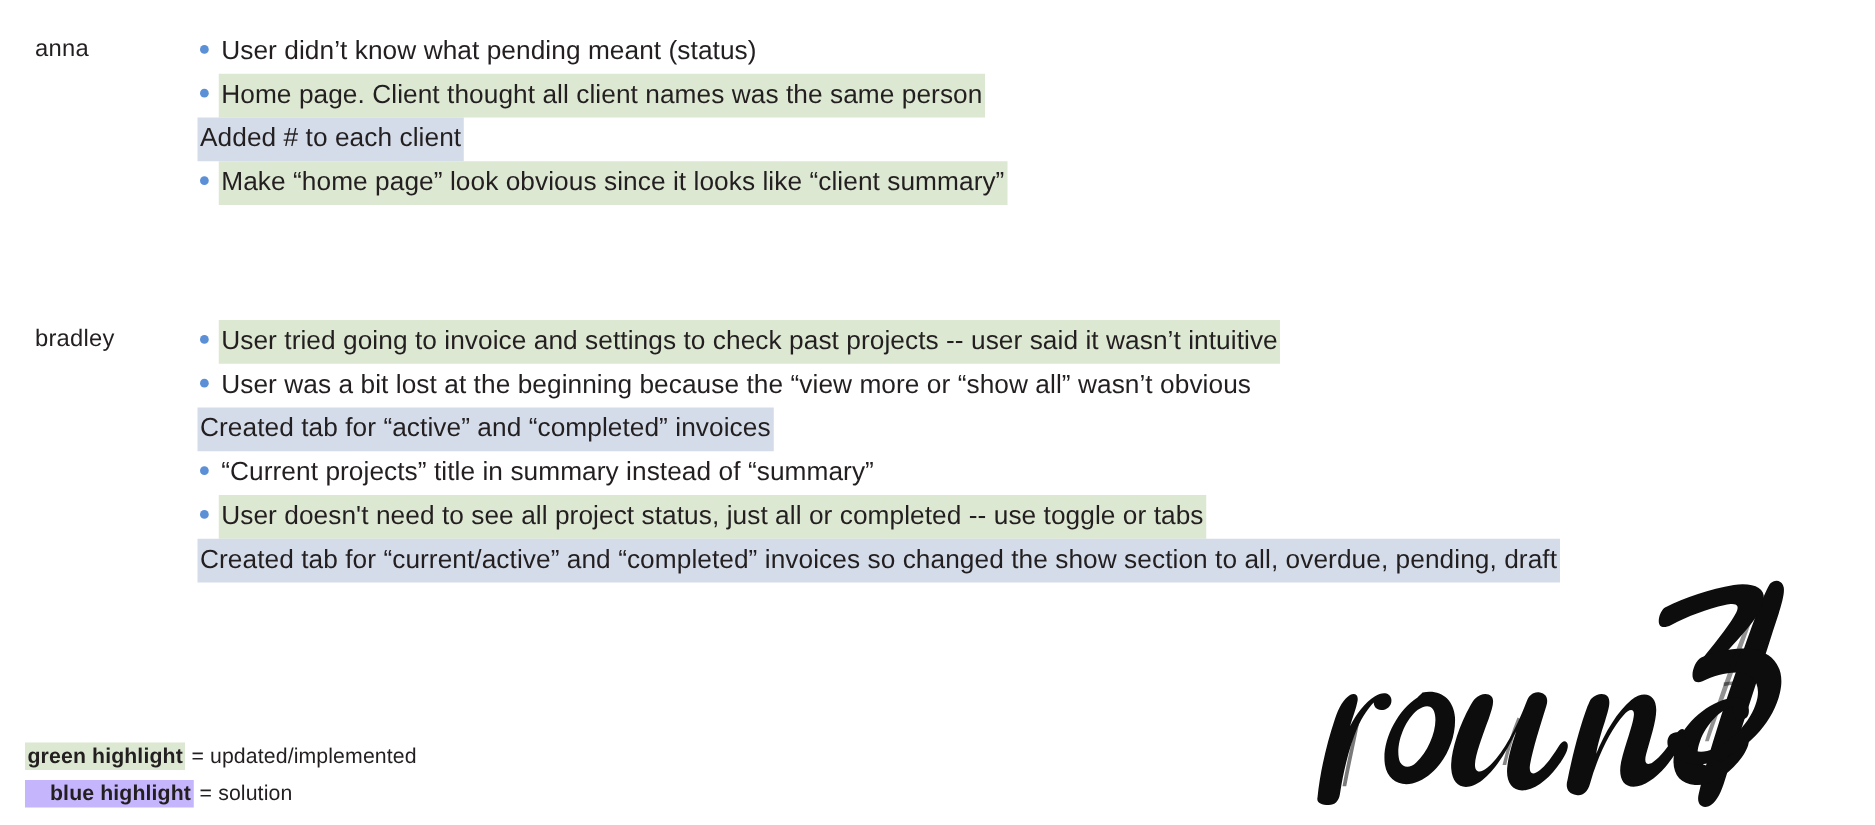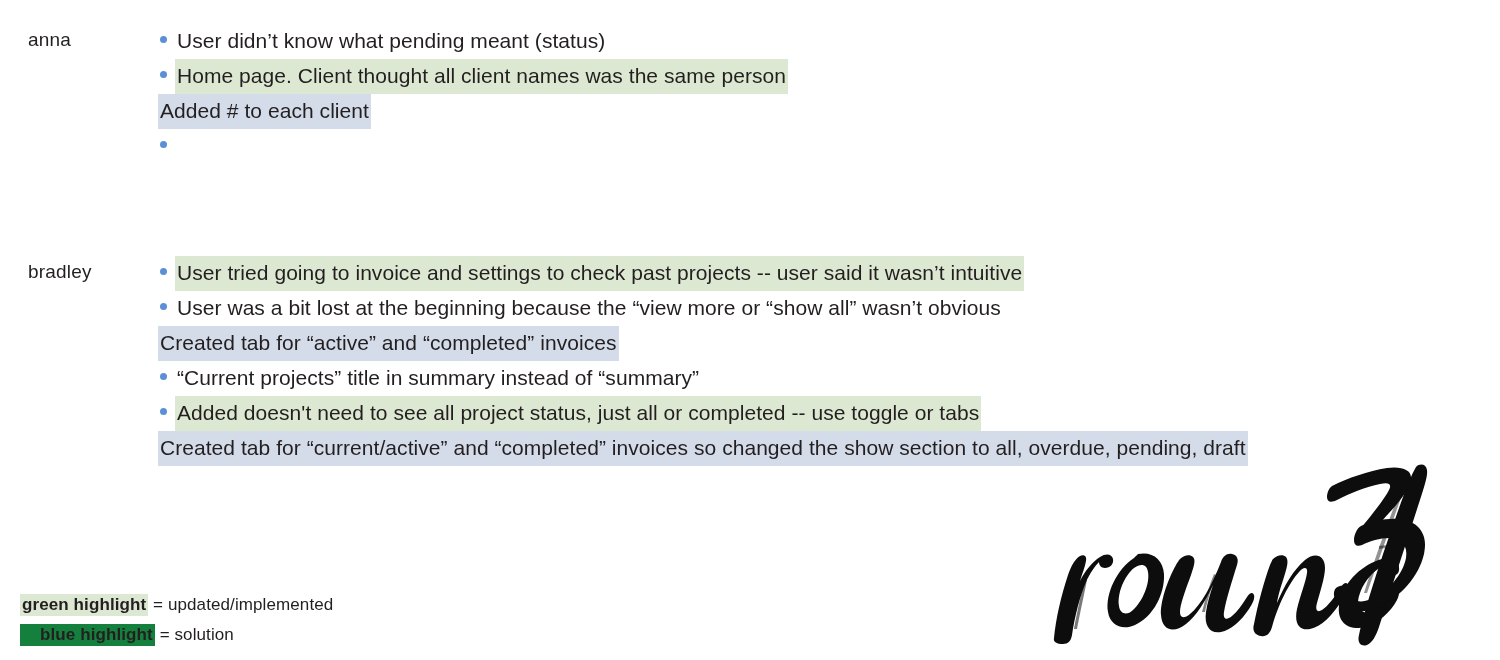--- a/index.html
+++ b/index.html
@@ -125,20 +125,21 @@
       </div>
       <div class="line has-bullet">
         <span class="bullet-dot" style="background: rgb(91, 143, 214);"></span>
         <span class="line-text hl-green" style="background: rgb(221, 232, 210);">Home page. Client thought all client names was the same person</span>
       </div>
       <div class="line no-bullet">
         <span class="line-text hl-blue" style="background: rgb(212, 220, 234);">Added # to each client</span>
       </div>
       <div class="line has-bullet">
         <span class="bullet-dot" style="background: rgb(91, 143, 214);"></span>
+        <span class="line-text hl-green" style="background: rgb(221, 232, 210);">Make “home page” look obvious since it looks like “client summary”</span>
       </div>
     </div>
 </div>
 
 <div class="block" id="block-bradley">
   <div class="participant-name">bradley</div>
   <div class="lines">
       <div class="line has-bullet">
         <span class="bullet-dot" style="background: rgb(91, 143, 214);"></span>
         <span class="line-text hl-green" style="background: rgb(221, 232, 210);">User tried going to invoice and settings to check past projects -- user said it wasn’t intuitive</span>
@@ -149,34 +150,34 @@
       </div>
       <div class="line no-bullet">
         <span class="line-text hl-blue" style="background: rgb(212, 220, 234);">Created tab for “active” and “completed” invoices</span>
       </div>
       <div class="line has-bullet">
         <span class="bullet-dot" style="background: rgb(91, 143, 214);"></span>
         <span class="line-text hl-none">“Current projects” title in summary instead of “summary”</span>
       </div>
       <div class="line has-bullet">
         <span class="bullet-dot" style="background: rgb(91, 143, 214);"></span>
-        <span class="line-text hl-green" style="background: rgb(221, 232, 210);">Added doesn't need to see all project status, just all or completed -- use toggle or tabs</span>
+        <span class="line-text hl-green" style="background: rgb(221, 232, 210);">User doesn't need to see all project status, just all or completed -- use toggle or tabs</span>
       </div>
       <div class="line no-bullet">
         <span class="line-text hl-blue" style="background: rgb(212, 220, 234);">Created tab for “current/active” and “completed” invoices so changed the show section to all, overdue, pending, draft</span>
       </div>
     </div>
 </div>
 
 <div id="legend">
   <div class="legend-row">
     <span class="legend-swatch hl-green" style="background: rgb(221, 232, 210);">green highlight</span><span class="legend-rest"> = updated/implemented</span>
   </div>
   <div class="legend-row">
-    <span class="legend-swatch hl-blue" style="background: #15803d; padding-left: 20px;">blue highlight</span><span class="legend-rest"> = solution</span>
+    <span class="legend-swatch hl-blue" style="background: #c4b5fd; padding-left: 20px;">blue highlight</span><span class="legend-rest"> = solution</span>
   </div>
 </div>
 
 <div id="round-mark">
   <svg viewBox="0 0 470 200" xmlns="http://www.w3.org/2000/svg" role="img" aria-label="round 3">
     <title>round 3</title>
     <g fill="#0d0d0d">
 
       <path d="M24,183 C26,163 31,141 38,120 C41,111 45,104 50,101 C54,99 57,101 56,106 C55,112 52,119 50,126 C55,116 62,107 70,102 C76,98 82,99 83,104 C84,109 80,113 75,113 C71,113 69,110 69,107 C65,111 60,118 56,127 C50,141 45,160 42,180 C41,186 38,189 33,189 C27,189 23,187 24,183 Z"></path>
 

